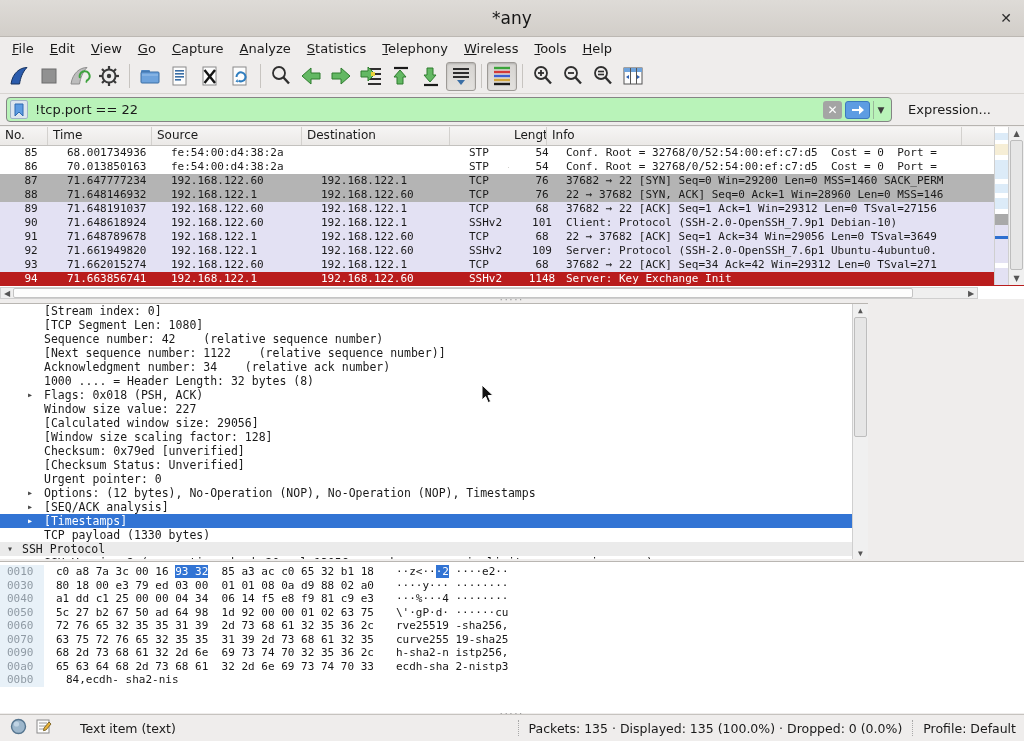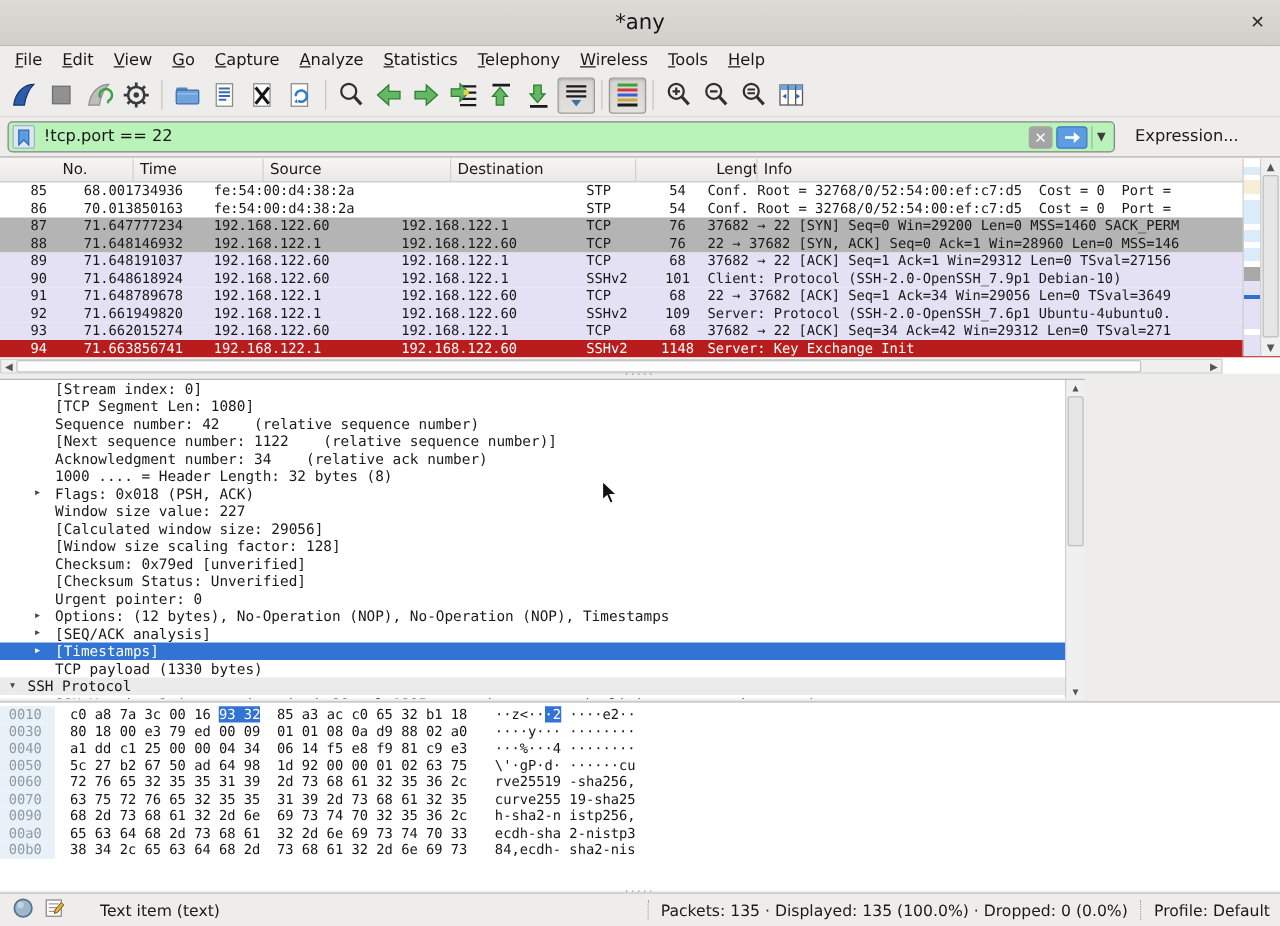--- a/index.html
+++ b/index.html
@@ -322,21 +322,21 @@
     </span>
     <span class="caret-btn">▼</span>
   </div>
   <span class="expression-label">Expression...</span>
   <span class="fsep"></span>
   <span class="add-btn">+</span>
 </div>
 
 <div class="plist">
   <div class="phead">
-      <span class="hcol" style="width: 62px; margin-left: 45px;">No.</span>
+      <span class="hcol" style="width: 48px;">No.</span>
       <span class="hcol" style="width: 104px;">Time</span>
       <span class="hcol" style="width: 150px;">Source</span>
       <span class="hcol" style="width: 148px;">Destination</span>
       <span class="hcol" style="width: 59px; margin-top: 40px;">Protocol</span>
       <span class="hcol" style="width: 38px;">Length</span>
       <span class="hcol" style="width: 415px;">Info</span>
     </div>
   <div class="prows">
       <div class="prow row-white"><span class="pcell al-r" style="width: 62px;">85</span><span class="pcell" style="width: 104px;">68.001734936</span><span class="pcell" style="width: 150px;">fe:54:00:d4:38:2a</span><span class="pcell" style="width: 148px;"></span><span class="pcell" style="width: 59px;">STP</span><span class="pcell al-r" style="width: 38px;">54</span><span class="pcell" style="width: 415px;">Conf. Root = 32768/0/52:54:00:ef:c7:d5  Cost = 0  Port = </span></div>
       <div class="prow row-white"><span class="pcell al-r" style="width: 62px;">86</span><span class="pcell" style="width: 104px;">70.013850163</span><span class="pcell" style="width: 150px;">fe:54:00:d4:38:2a</span><span class="pcell" style="width: 148px;"></span><span class="pcell" style="width: 59px;">STP</span><span class="pcell al-r" style="width: 38px;">54</span><span class="pcell" style="width: 415px;">Conf. Root = 32768/0/52:54:00:ef:c7:d5  Cost = 0  Port = </span></div>
@@ -388,28 +388,28 @@
     </div>
   <div class="dscroll">
     <span class="vs-up">▲</span>
     <span class="vs-thumb"></span>
     <span class="vs-down">▼</span>
   </div>
 </div>
 
 <div class="hexpane">
     <div class="hrow"><span class="hoffset">0010</span><span class="hbytes">c0 a8 7a 3c 00 16 <span class="hl">93 32</span>  85 a3 ac c0 65 32 b1 18</span><span class="hascii">··z&lt;··<span class="hl">·2</span> ····e2··</span></div>
-    <div class="hrow"><span class="hoffset">0030</span><span class="hbytes">80 18 00 e3 79 ed 00 09  01 01 08 0a d9 88 02 a0</span><span class="hascii">····y··· ········</span></div>
+    <div class="hrow"><span class="hoffset">0030</span><span class="hbytes">80 18 00 e3 79 ed 03 00  01 01 08 0a d9 88 02 a0</span><span class="hascii">····y··· ········</span></div>
     <div class="hrow"><span class="hoffset">0040</span><span class="hbytes">a1 dd c1 25 00 00 04 34  06 14 f5 e8 f9 81 c9 e3</span><span class="hascii">···%···4 ········</span></div>
     <div class="hrow"><span class="hoffset">0050</span><span class="hbytes">5c 27 b2 67 50 ad 64 98  1d 92 00 00 01 02 63 75</span><span class="hascii">\'·gP·d· ······cu</span></div>
     <div class="hrow"><span class="hoffset">0060</span><span class="hbytes">72 76 65 32 35 35 31 39  2d 73 68 61 32 35 36 2c</span><span class="hascii">rve25519 -sha256,</span></div>
     <div class="hrow"><span class="hoffset">0070</span><span class="hbytes">63 75 72 76 65 32 35 35  31 39 2d 73 68 61 32 35</span><span class="hascii">curve255 19-sha25</span></div>
     <div class="hrow"><span class="hoffset">0090</span><span class="hbytes">68 2d 73 68 61 32 2d 6e  69 73 74 70 32 35 36 2c</span><span class="hascii">h-sha2-n istp256,</span></div>
     <div class="hrow"><span class="hoffset">00a0</span><span class="hbytes">65 63 64 68 2d 73 68 61  32 2d 6e 69 73 74 70 33</span><span class="hascii">ecdh-sha 2-nistp3</span></div>
-    <div class="hrow"><span class="hoffset">00b0</span><span class="hbytes">38 34 2c 65 63 64 68 2d  73 68 61 32 2d 6e 69 73</span><span class="hascii">84,ecdh- sha2-nis</span></div>
+    <div class="hrow"><span class="hoffset">00b0</span><span class="hascii">84,ecdh- sha2-nis</span></div>
   </div>
 
 <div class="splitter" style="top:713px; height:3px; line-height:2px;">·····</div>
 
 <div class="statusbar">
   <div class="sb-left">
     <span>
       <svg width="17" height="17" viewBox="0 0 17 17">
           <circle cx="8.5" cy="8.5" r="7" fill="#9db7cc" stroke="#54748e" stroke-width="1.4"></circle>
           <circle cx="6.5" cy="6" r="2.6" fill="#c9dbea" opacity="0.8"></circle>

